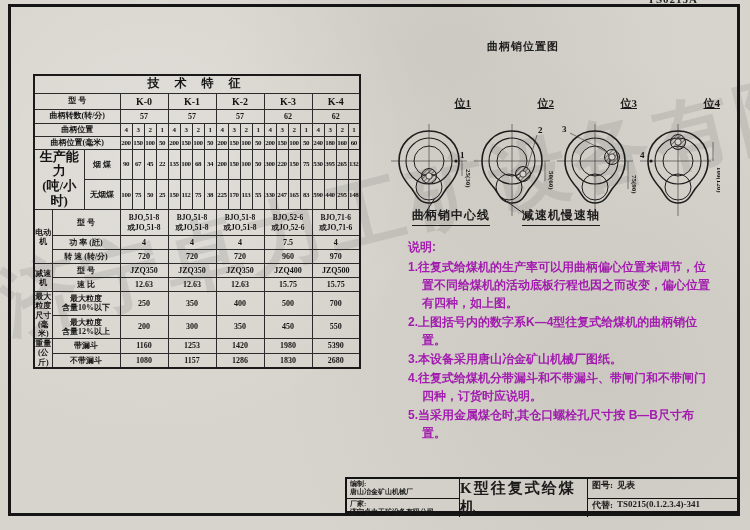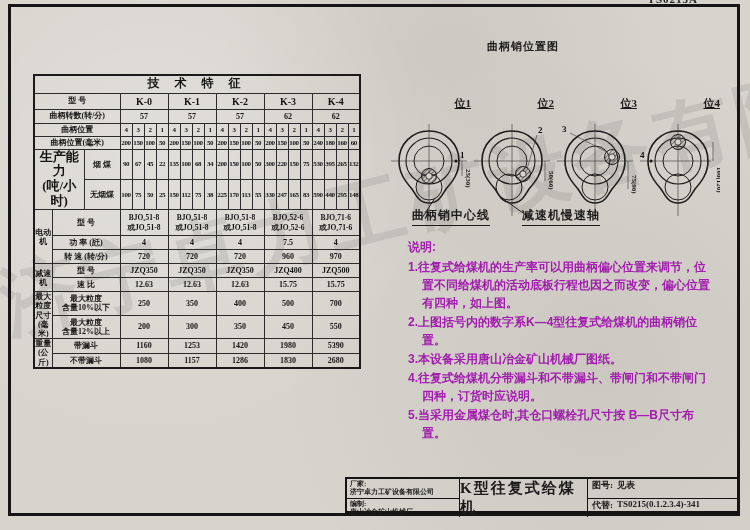--- a/index.html
+++ b/index.html
@@ -424,26 +424,26 @@
   <div class="note-item">1.往复式给煤机的生产率可以用曲柄偏心位置来调节，位置不同给煤机的活动底板行程也因之而改变，偏心位置有四种，如上图。</div>
   <div class="note-item">2.上图括号内的数字系K—4型往复式给煤机的曲柄销位置。</div>
   <div class="note-item">3.本设备采用唐山冶金矿山机械厂图纸。</div>
   <div class="note-item">4.往复式给煤机分带漏斗和不带漏斗、带闸门和不带闸门四种，订货时应说明。</div>
   <div class="note-item">5.当采用金属煤仓时,其仓口螺栓孔尺寸按 B—B尺寸布置。</div>
 </div>
 
 <div class="title-block">
   <div class="tb-cell tb-left">
     <div class="half">
+      <span>编制:</span><br>
+      <span>唐山冶金矿山机械厂</span>
+    </div>
+    <div class="half">
       <span>厂家:</span><br>
       <span>济宁卓力工矿设备有限公司</span>
-    </div>
-    <div class="half">
-      <span>编制:</span><br>
-      <span>唐山冶金矿山机械厂</span>
     </div>
   </div>
   <div class="tb-cell tb-center">K型往复式给煤机</div>
   <div class="tb-cell tb-right">
     <div class="half">
       <span>图号:</span>
       <span>见表</span>
     </div>
     <div class="half">
       <span>代替:</span>

